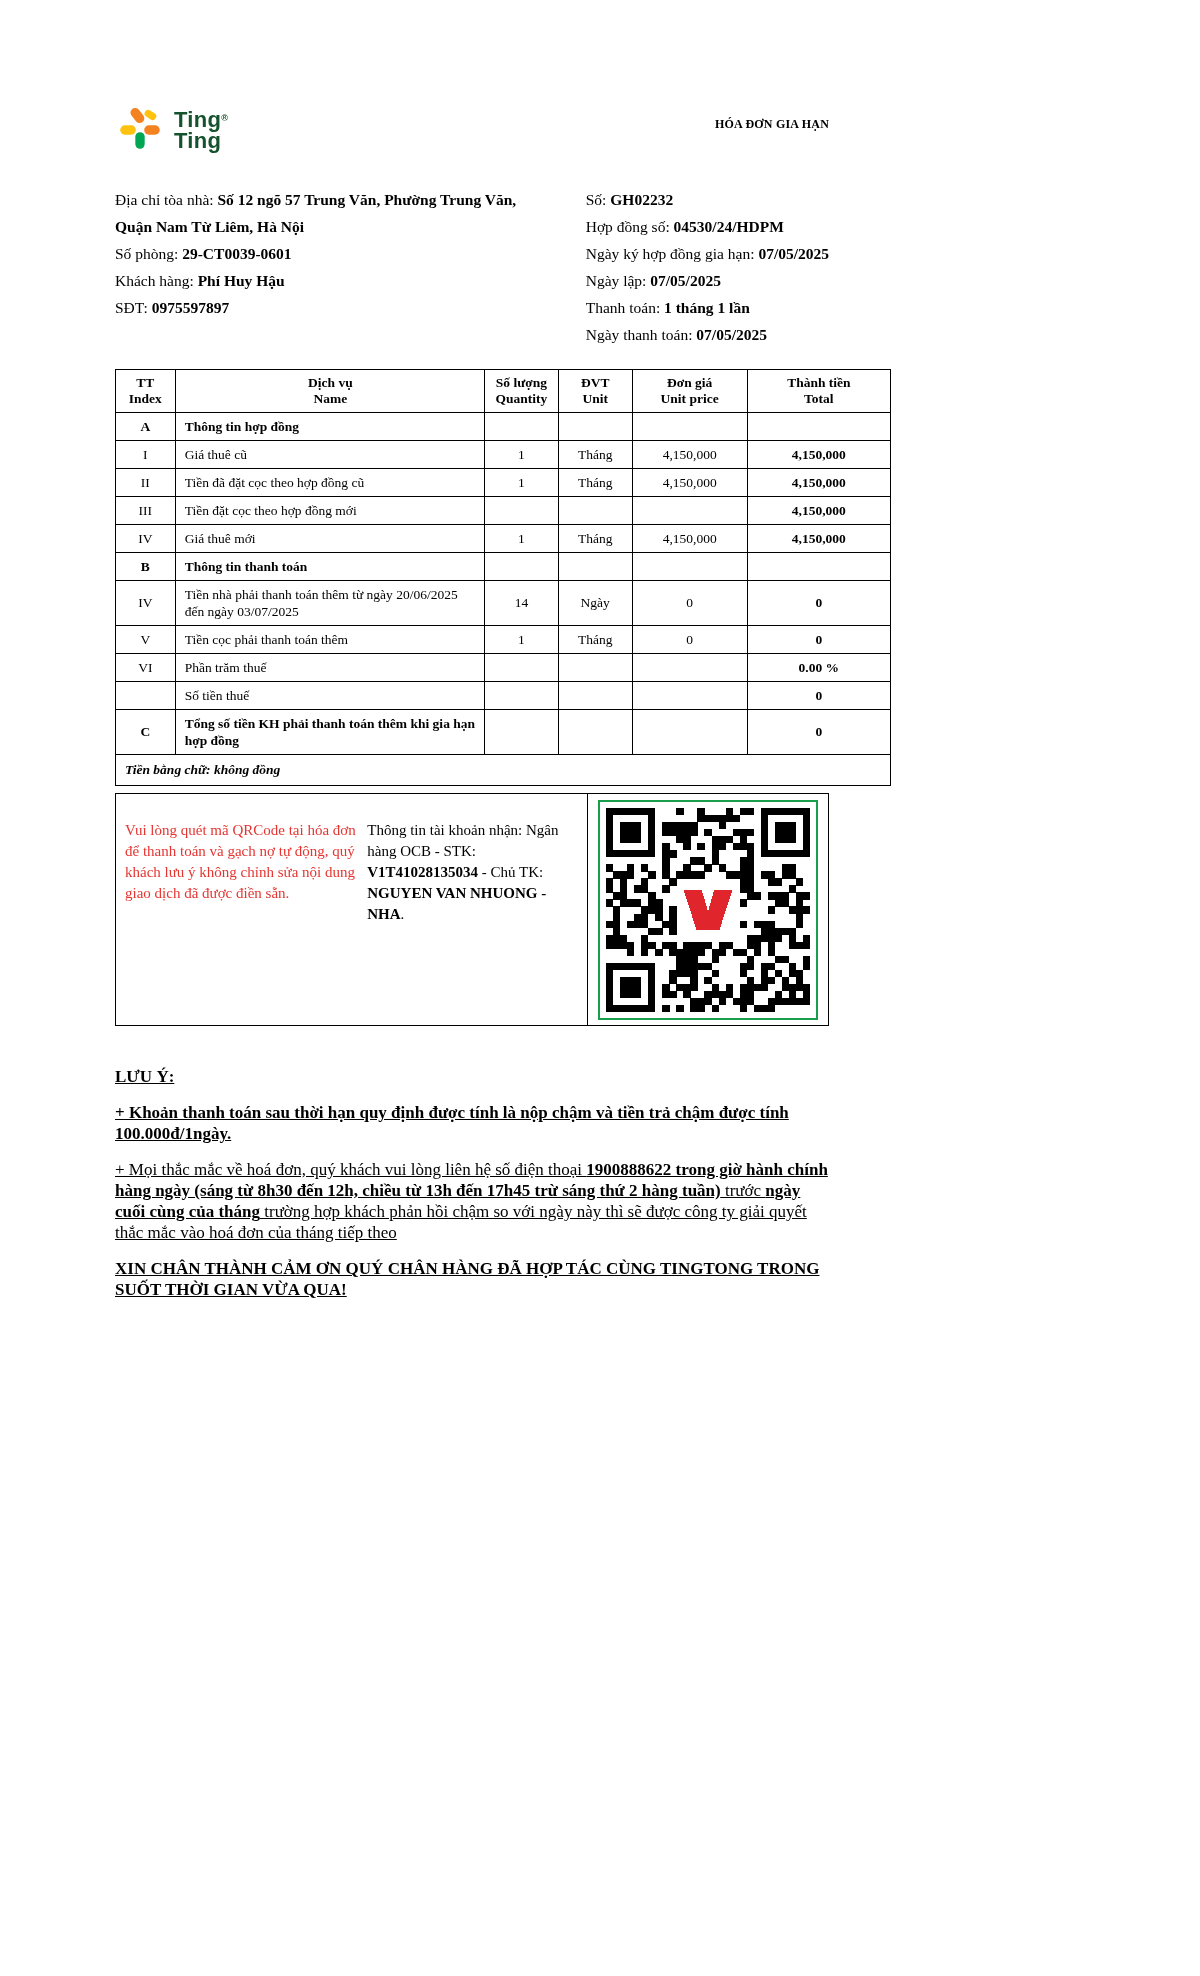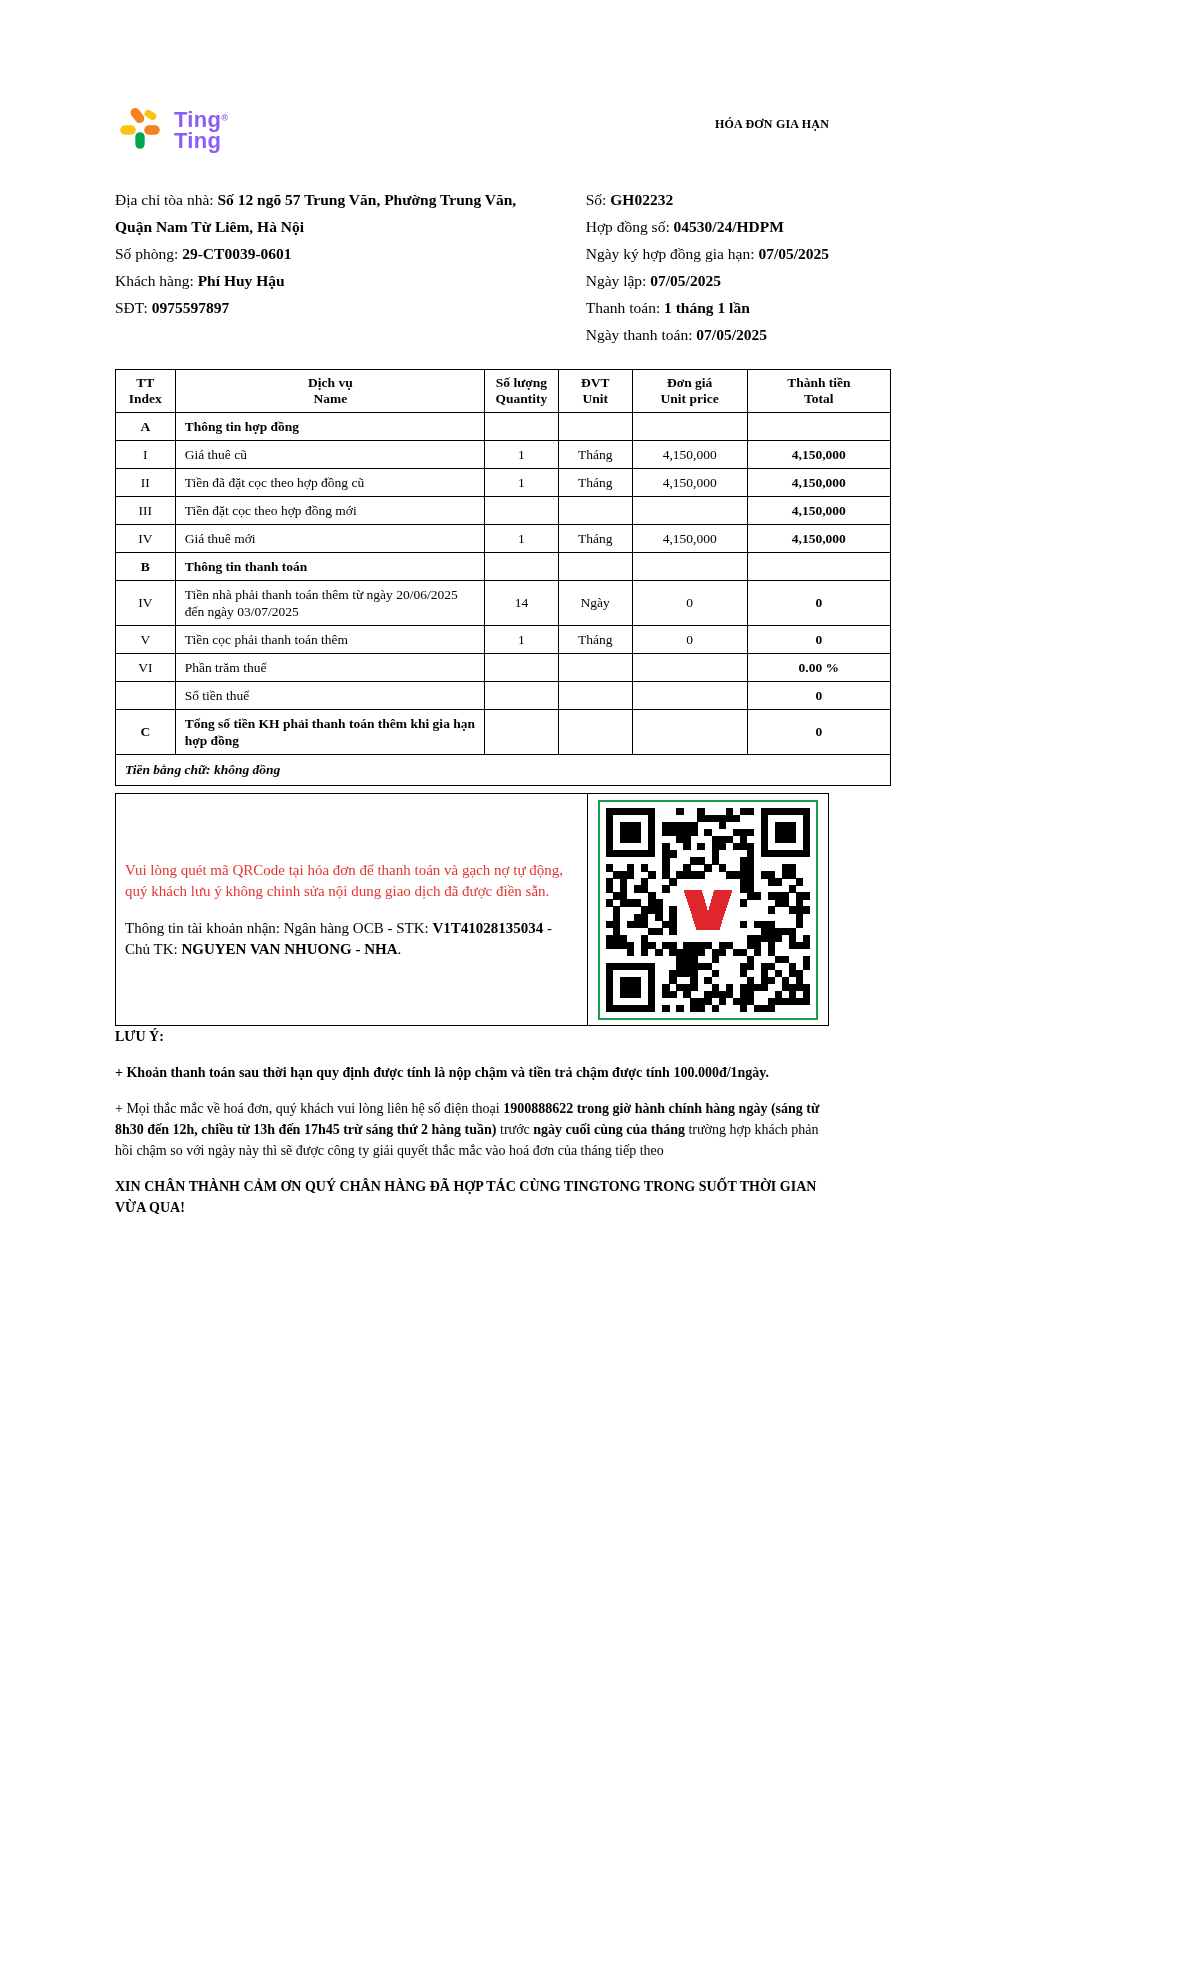--- a/index.html
+++ b/index.html
@@ -9,21 +9,21 @@
     font-family:"Liberation Serif", serif; color:#000; overflow:hidden;
   }
   .content { position:absolute; left:115px; top:104px; width:714px; }
 
   
   .header-row { display:flex; justify-content:space-between; align-items:flex-start; }
   .logo { display:flex; align-items:center; gap:9px; }
   .logo-mark { width:50px; height:50px; }
   .logo-text {
     font-family:"Liberation Sans", sans-serif; font-weight:bold;
-    color:#8b5cf6; font-size:22px; line-height:21px; letter-spacing:0.3px;
+    color:#14532d; font-size:22px; line-height:21px; letter-spacing:0.3px;
   }
   .logo-text sup { font-size:9px; vertical-align:6px; }
   .doc-title { font-size:12px; font-weight:bold; padding-top:13px; letter-spacing:0.2px; }
 
   
   .info-section { display:flex; justify-content:space-between; margin-top:32px; font-size:15.5px; }
   .info-line { line-height:27px; white-space:nowrap; }
   .info-right { text-align:left; }
   b { font-weight:bold; }
 
@@ -38,29 +38,29 @@
   .c-unit  { width:68px;  text-align:center; }
   .c-price { width:106px; text-align:center; }
   .c-total { width:132px; text-align:center; font-weight:bold; }
   .bold { font-weight:bold; }
   .c-words { font-style:italic; font-weight:bold; padding:7px 9px !important; text-align:left; }
 
   
   .qr-section { display:flex; border:1px solid #000; margin-top:7px; height:233px; width:714px; }
   .qr-text {
     width:472px; border-right:1px solid #000; padding:18px 22px 18px 9px;
-    display:flex; flex-direction:column; justify-content:center; font-size:15px; line-height:21px;
+    display:flex; flex-direction:row; justify-content:center; font-size:15px; line-height:21px;
   }
   .qr-text p { margin:8px 0; }
   .red-note { color:#e53531; }
   .qr-cell { flex:1; display:flex; align-items:center; justify-content:center; }
   .qr-frame { border:2px solid #1a9e4b; background:#fff; padding:6px; line-height:0; }
 
   
-  .notes { font-size:14px; line-height:21px; }
+  .notes { margin-top:40px; font-size:17px; line-height:21px;text-decoration:underline; }
   .notes p { margin:0 0 15px 0; }
 </style>
 </head>
 <body>
 
 <div class="page">
   <div class="content">
 
     <div class="header-row">
       <div class="logo">

